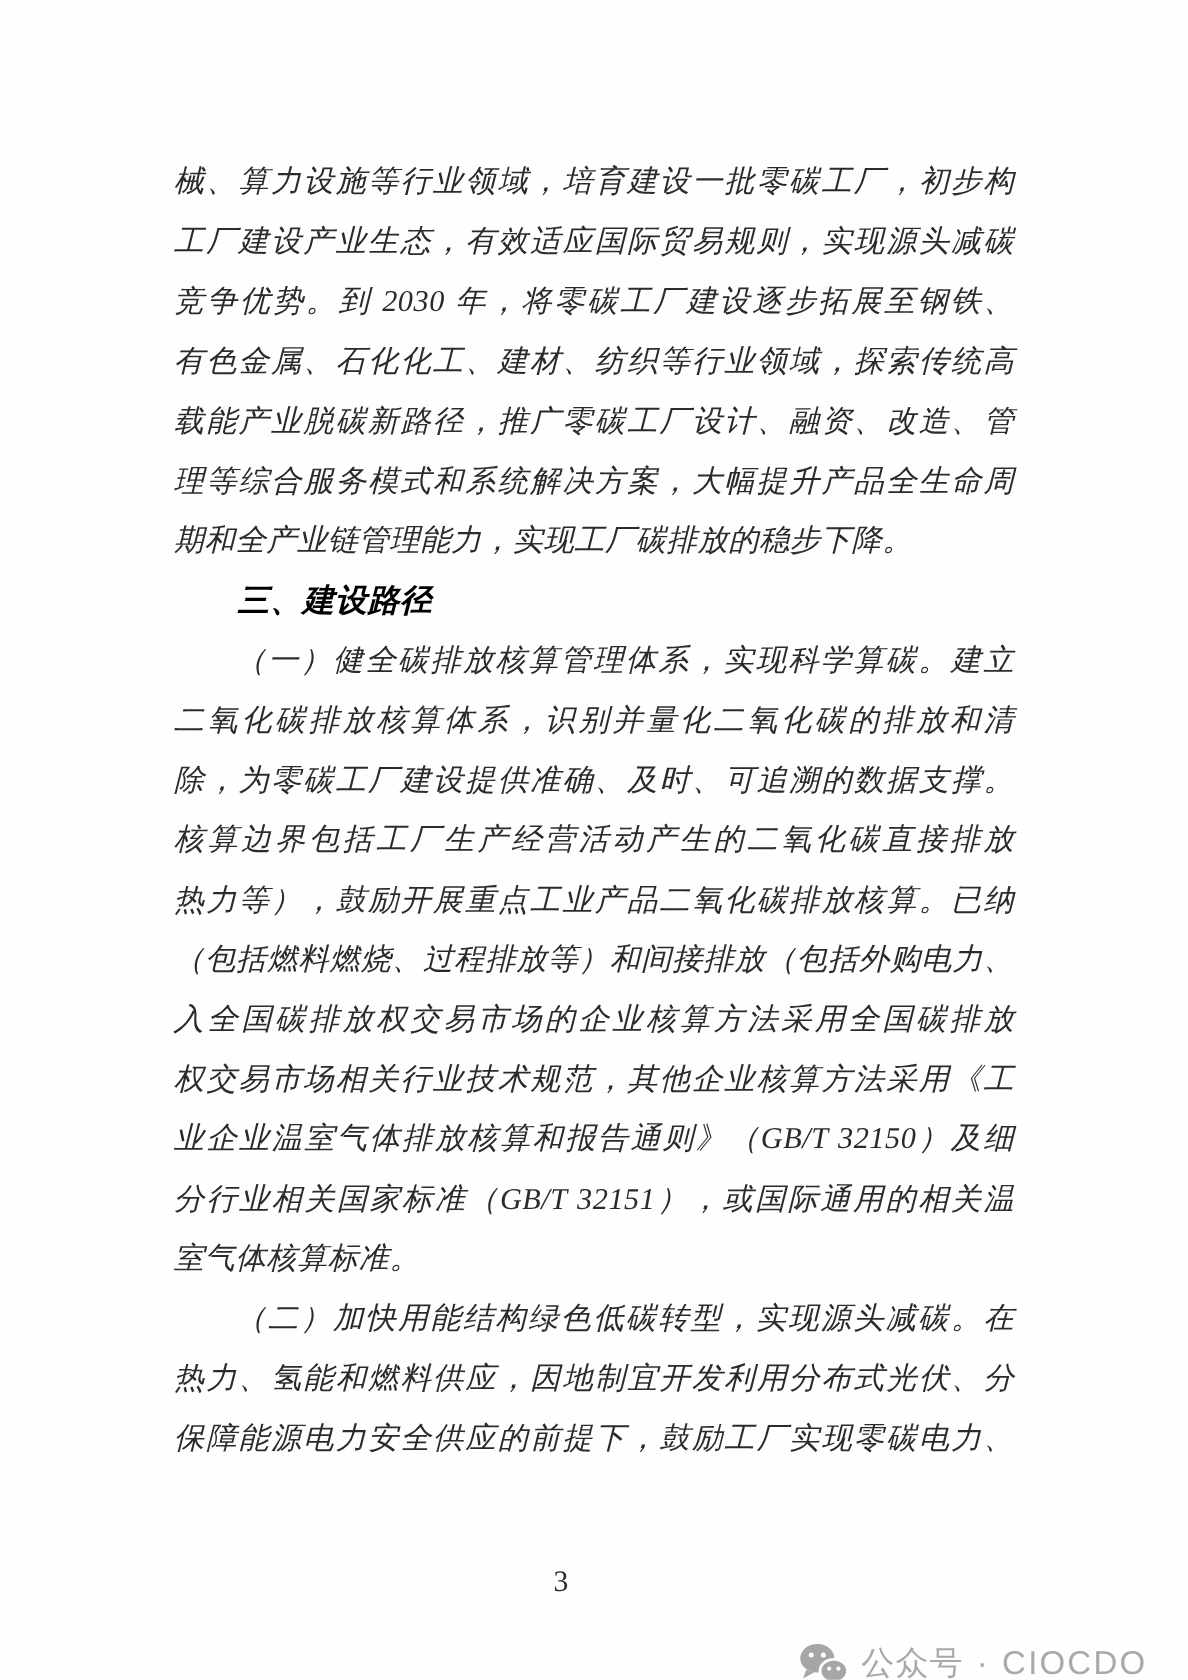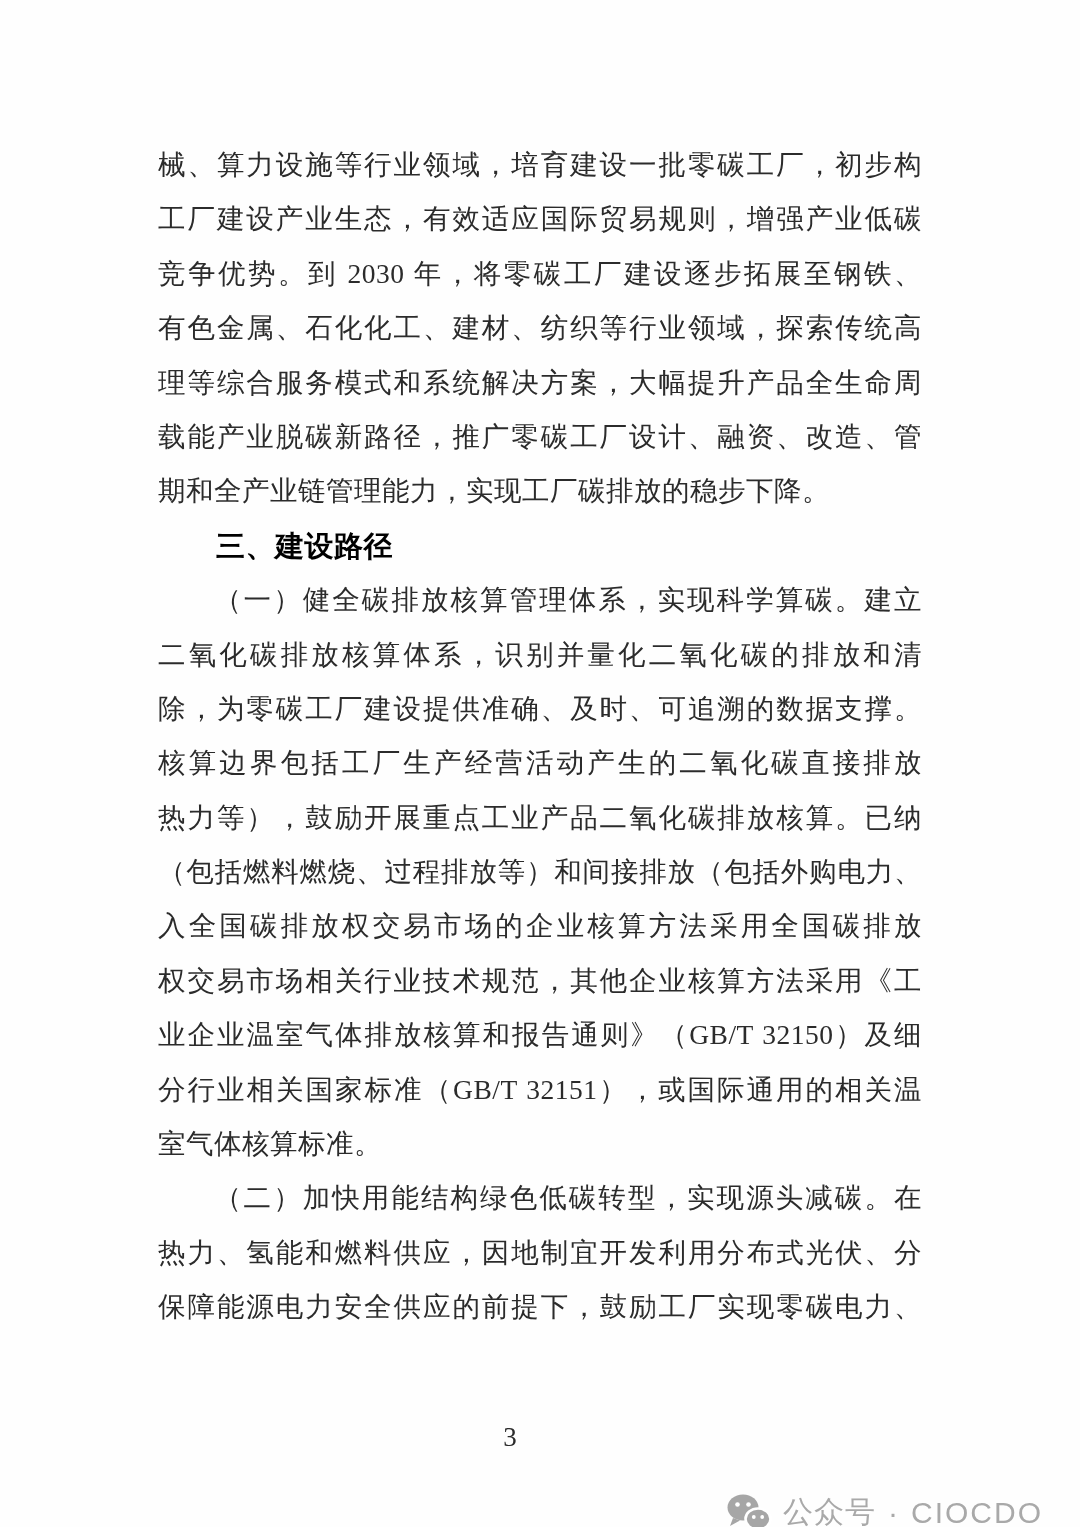--- a/index.html
+++ b/index.html
@@ -23,20 +23,21 @@
   }
   .doc-body {
     position: absolute;
     left: 158px;
     top: 138px;
     width: 764px;
     font-size: 27.5px;
     line-height: 54.4px;
     color: #2b2b2b;
     letter-spacing: 0.5px;
+    font-style: italic;
   }
   .line {
     text-align: justify;
     text-align-last: justify;
     height: 54.4px;
   }
   .line.para-end {
     text-align-last: left;
   }
   .line.indent {
@@ -88,25 +89,25 @@
   }
 </style>
 </head>
 <body>
 
 <div class="page">
 
   <div class="doc-body">
 
     <div class="line">械、算力设施等行业领域，培育建设一批零碳工厂，初步构</div>
-    <div class="line">工厂建设产业生态，有效适应国际贸易规则，增强产业低碳</div>
+    <div class="line">工厂建设产业生态，有效适应国际贸易规则，实现源头减碳</div>
     <div class="line">竞争优势。到 2030 年，将零碳工厂建设逐步拓展至钢铁、</div>
     <div class="line">有色金属、石化化工、建材、纺织等行业领域，探索传统高</div>
+    <div class="line">载能产业脱碳新路径，推广零碳工厂设计、融资、改造、管</div>
     <div class="line">理等综合服务模式和系统解决方案，大幅提升产品全生命周</div>
-    <div class="line">载能产业脱碳新路径，推广零碳工厂设计、融资、改造、管</div>
     <div class="line para-end">期和全产业链管理能力，实现工厂碳排放的稳步下降。</div>
 
     <div class="heading">三、建设路径</div>
 
     <div class="line indent">（一）健全碳排放核算管理体系，实现科学算碳。建立</div>
     <div class="line">二氧化碳排放核算体系，识别并量化二氧化碳的排放和清</div>
     <div class="line">除，为零碳工厂建设提供准确、及时、可追溯的数据支撑。</div>
     <div class="line">核算边界包括工厂生产经营活动产生的二氧化碳直接排放</div>
     <div class="line">热力等），鼓励开展重点工业产品二氧化碳排放核算。已纳</div>
     <div class="line">（包括燃料燃烧、过程排放等）和间接排放（包括外购电力、</div>

